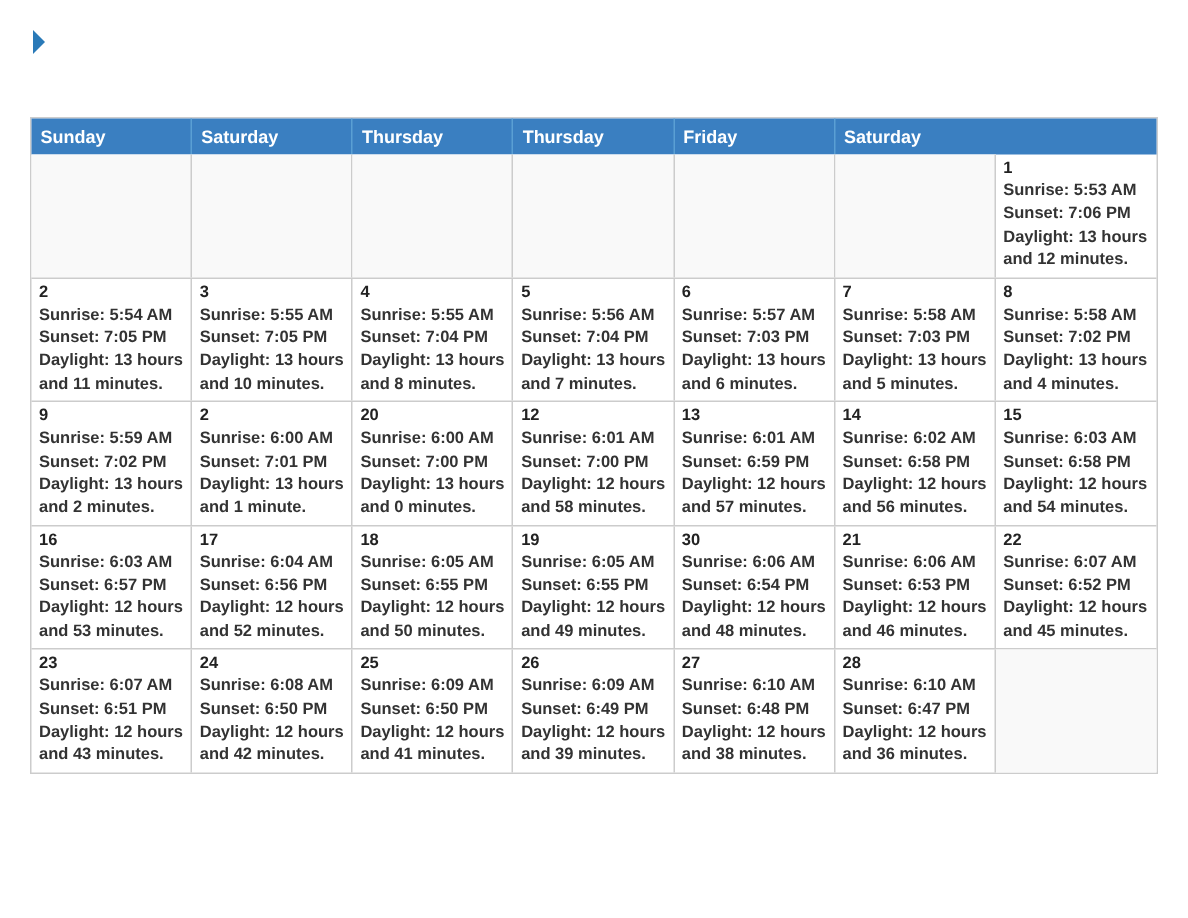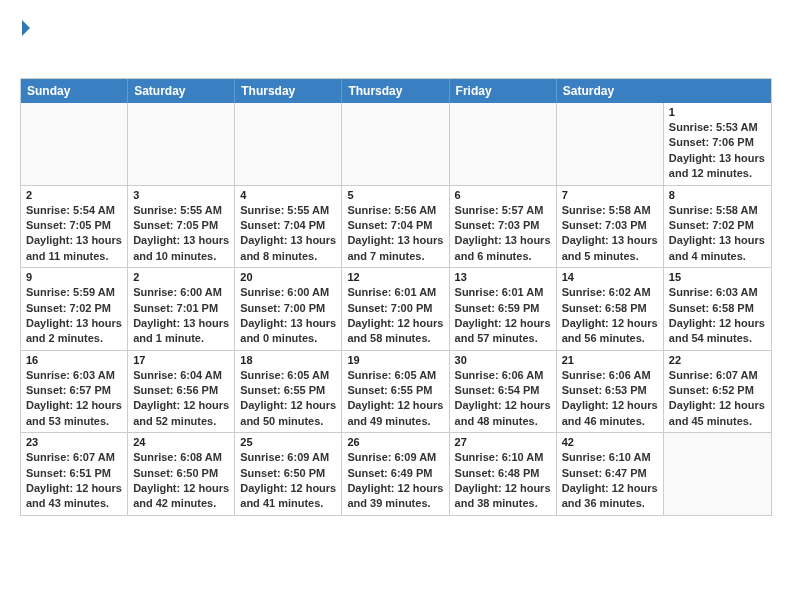--- a/index.html
+++ b/index.html
@@ -269,20 +269,20 @@
           </div>
           <div class="cal-cell">
             <div class="day-num">26</div>
             <div class="cell-info">Sunrise: 6:09 AM<br>Sunset: 6:49 PM<br>Daylight: 12 hours and 39 minutes.</div>
           </div>
           <div class="cal-cell">
             <div class="day-num">27</div>
             <div class="cell-info">Sunrise: 6:10 AM<br>Sunset: 6:48 PM<br>Daylight: 12 hours and 38 minutes.</div>
           </div>
           <div class="cal-cell">
-            <div class="day-num">42</div>
+            <div class="day-num">28</div>
             <div class="cell-info">Sunrise: 6:10 AM<br>Sunset: 6:47 PM<br>Daylight: 12 hours and 36 minutes.</div>
           </div>
           <div class="cal-cell empty"></div>
         </div>
       </div>
   </div>
 </div>
 
 </body></html>

